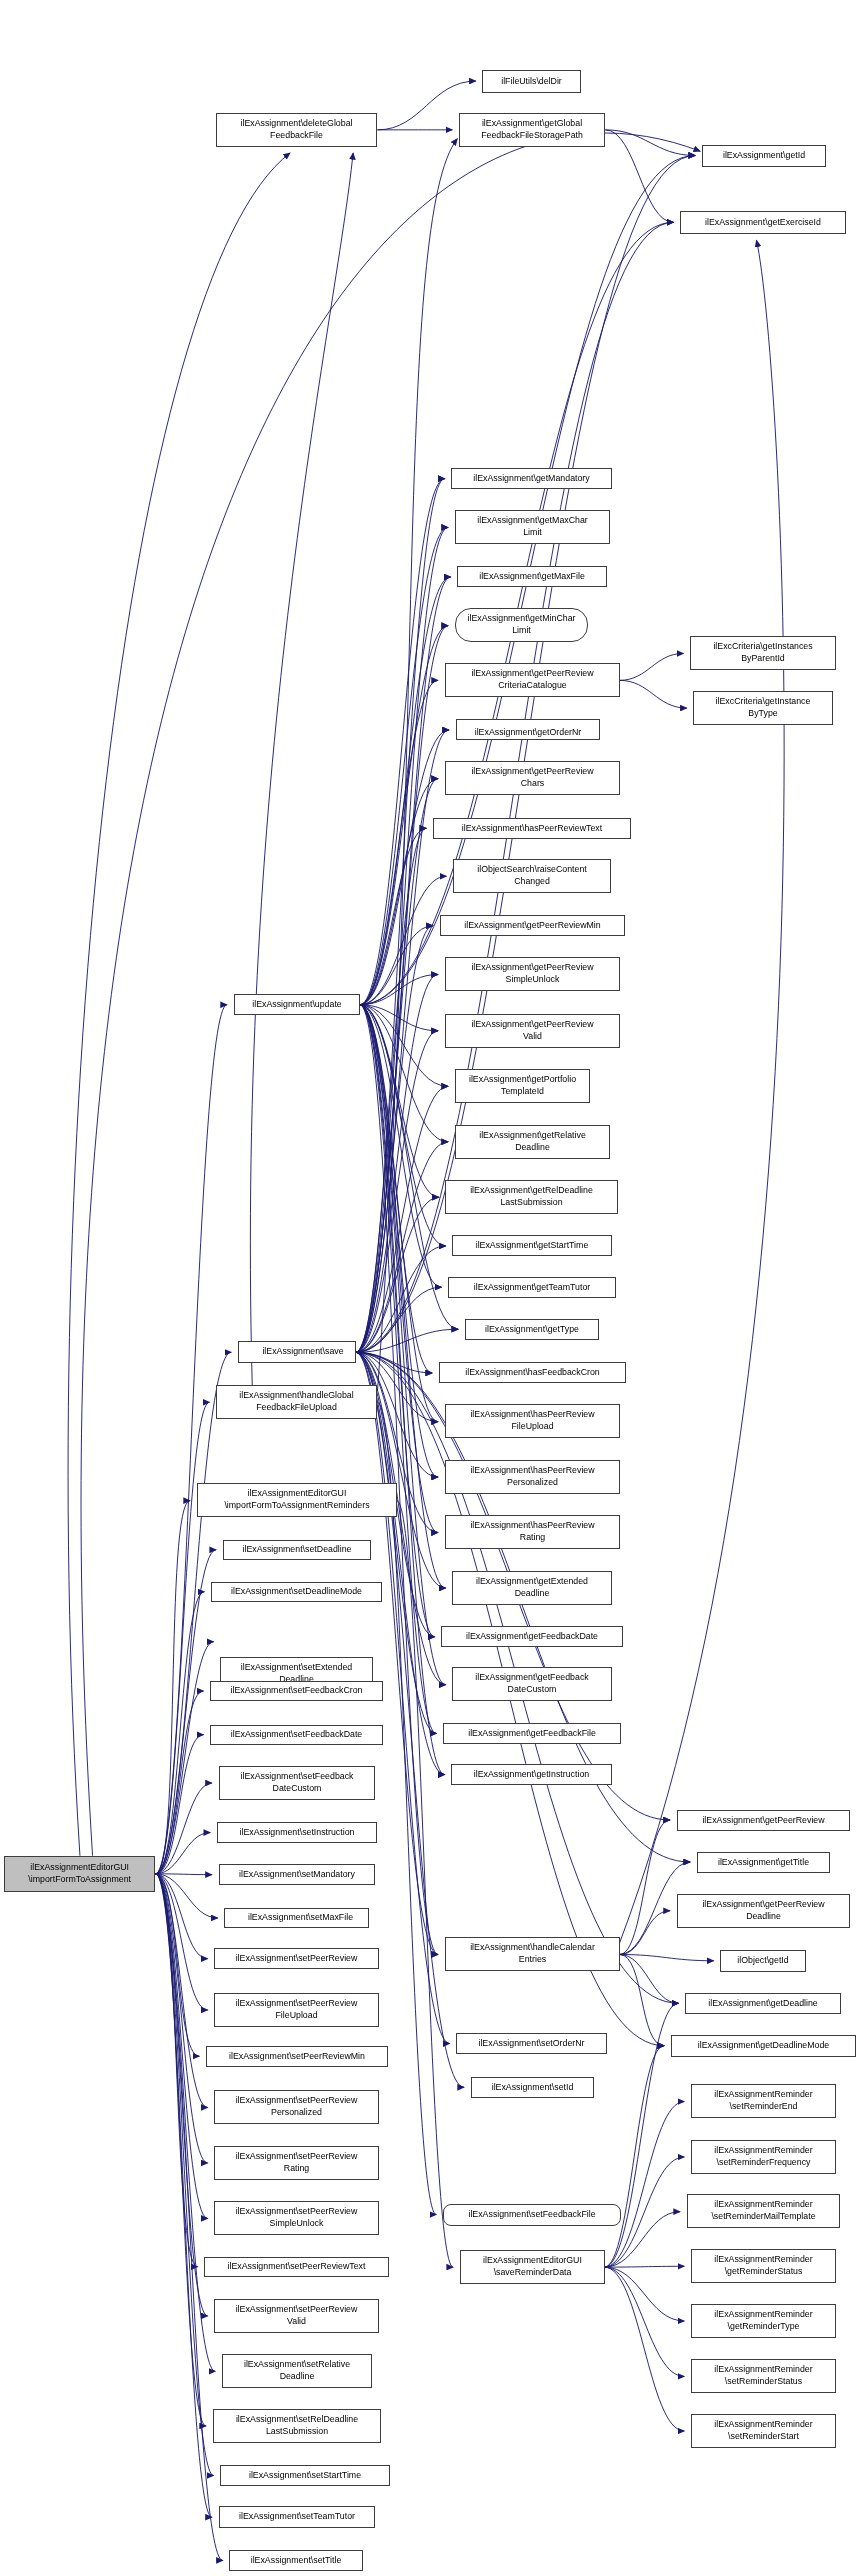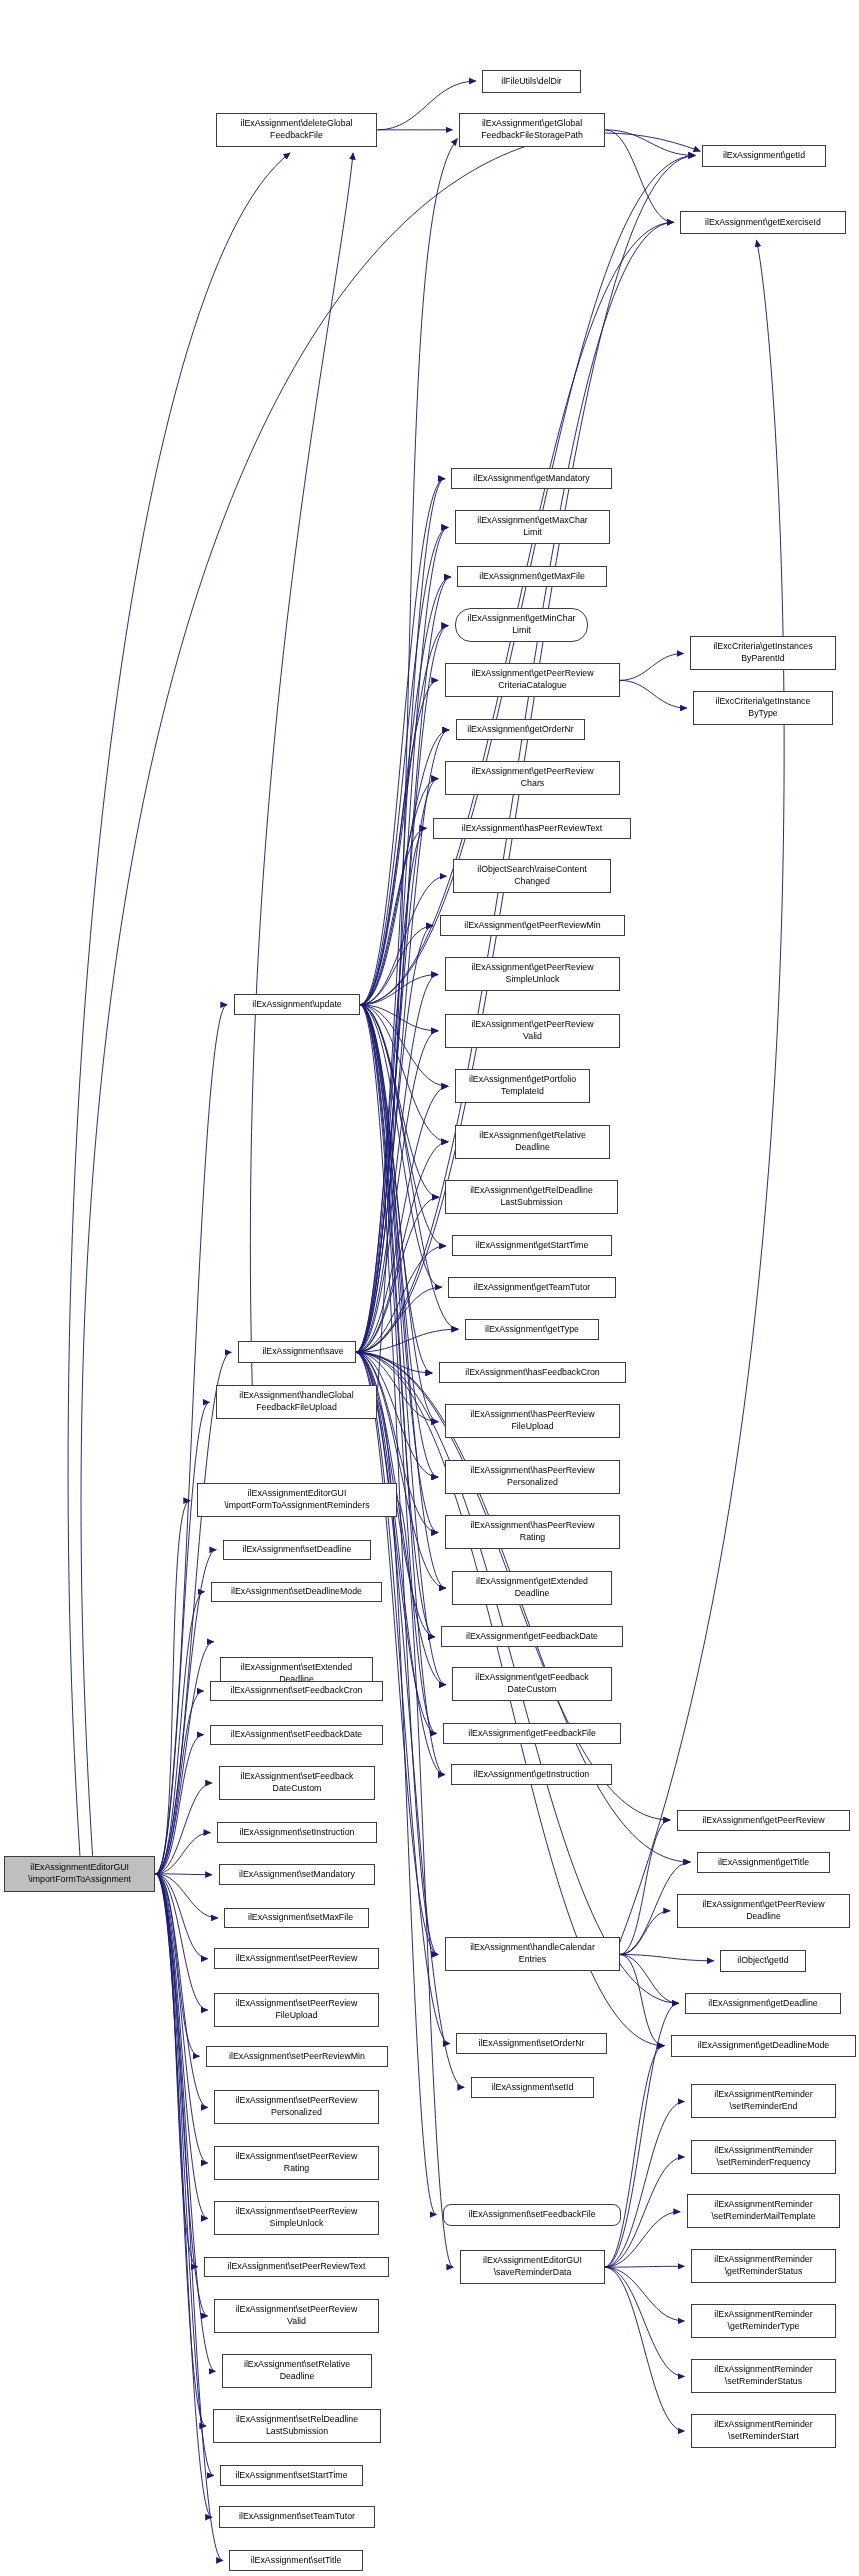--- a/index.html
+++ b/index.html
@@ -226,21 +226,21 @@
         <span>Valid</span>
       </div>
       <div class="node" style="left: 222px; top: 2354px; width: 150px; height: 34px; border-color: rgb(61, 61, 61);">
         <span>ilExAssignment\setRelative</span>
         <span>Deadline</span>
       </div>
       <div class="node" style="left: 213px; top: 2409px; width: 168px; height: 34px; border-color: rgb(61, 61, 61);">
         <span>ilExAssignment\setRelDeadline</span>
         <span>LastSubmission</span>
       </div>
-      <div class="node" style="left: 220px; top: 2465px; width: 143px; height: 21px; border-color: rgb(61, 61, 61);">
+      <div class="node" style="left: 220px; top: 2465px; width: 170px; height: 21px; border-color: rgb(61, 61, 61);">
         <span>ilExAssignment\setStartTime</span>
       </div>
       <div class="node" style="left: 219px; top: 2506px; width: 156px; height: 22px; border-color: rgb(61, 61, 61);">
         <span>ilExAssignment\setTeamTutor</span>
       </div>
       <div class="node" style="left: 229px; top: 2550px; width: 134px; height: 21px; border-color: rgb(61, 61, 61);">
         <span>ilExAssignment\setTitle</span>
       </div>
       <div class="node" style="left: 482px; top: 70px; width: 99px; height: 23px; border-color: rgb(61, 61, 61);">
         <span>ilFileUtils\delDir</span>
@@ -260,21 +260,21 @@
         <span>ilExAssignment\getMaxFile</span>
       </div>
       <div class="node" style="left: 455px; top: 608px; width: 133px; height: 34px; border-color: rgb(61, 61, 61); border-radius: 16px;">
         <span>ilExAssignment\getMinChar</span>
         <span>Limit</span>
       </div>
       <div class="node" style="left: 445px; top: 663px; width: 175px; height: 34px; border-color: rgb(61, 61, 61);">
         <span>ilExAssignment\getPeerReview</span>
         <span>CriteriaCatalogue</span>
       </div>
-      <div class="node" style="left: 456px; top: 719px; width: 129px; height: 21px; border-color: rgb(61, 61, 61);">
+      <div class="node" style="left: 456px; top: 719px; width: 144px; height: 21px; border-color: rgb(61, 61, 61); justify-content: flex-end;">
         <span>ilExAssignment\getOrderNr</span>
       </div>
       <div class="node" style="left: 445px; top: 761px; width: 175px; height: 34px; border-color: rgb(61, 61, 61);">
         <span>ilExAssignment\getPeerReview</span>
         <span>Chars</span>
       </div>
       <div class="node" style="left: 433px; top: 818px; width: 198px; height: 21px; border-color: rgb(61, 61, 61);">
         <span>ilExAssignment\hasPeerReviewText</span>
       </div>
       <div class="node" style="left: 453px; top: 859px; width: 158px; height: 34px; border-color: rgb(61, 61, 61);">

